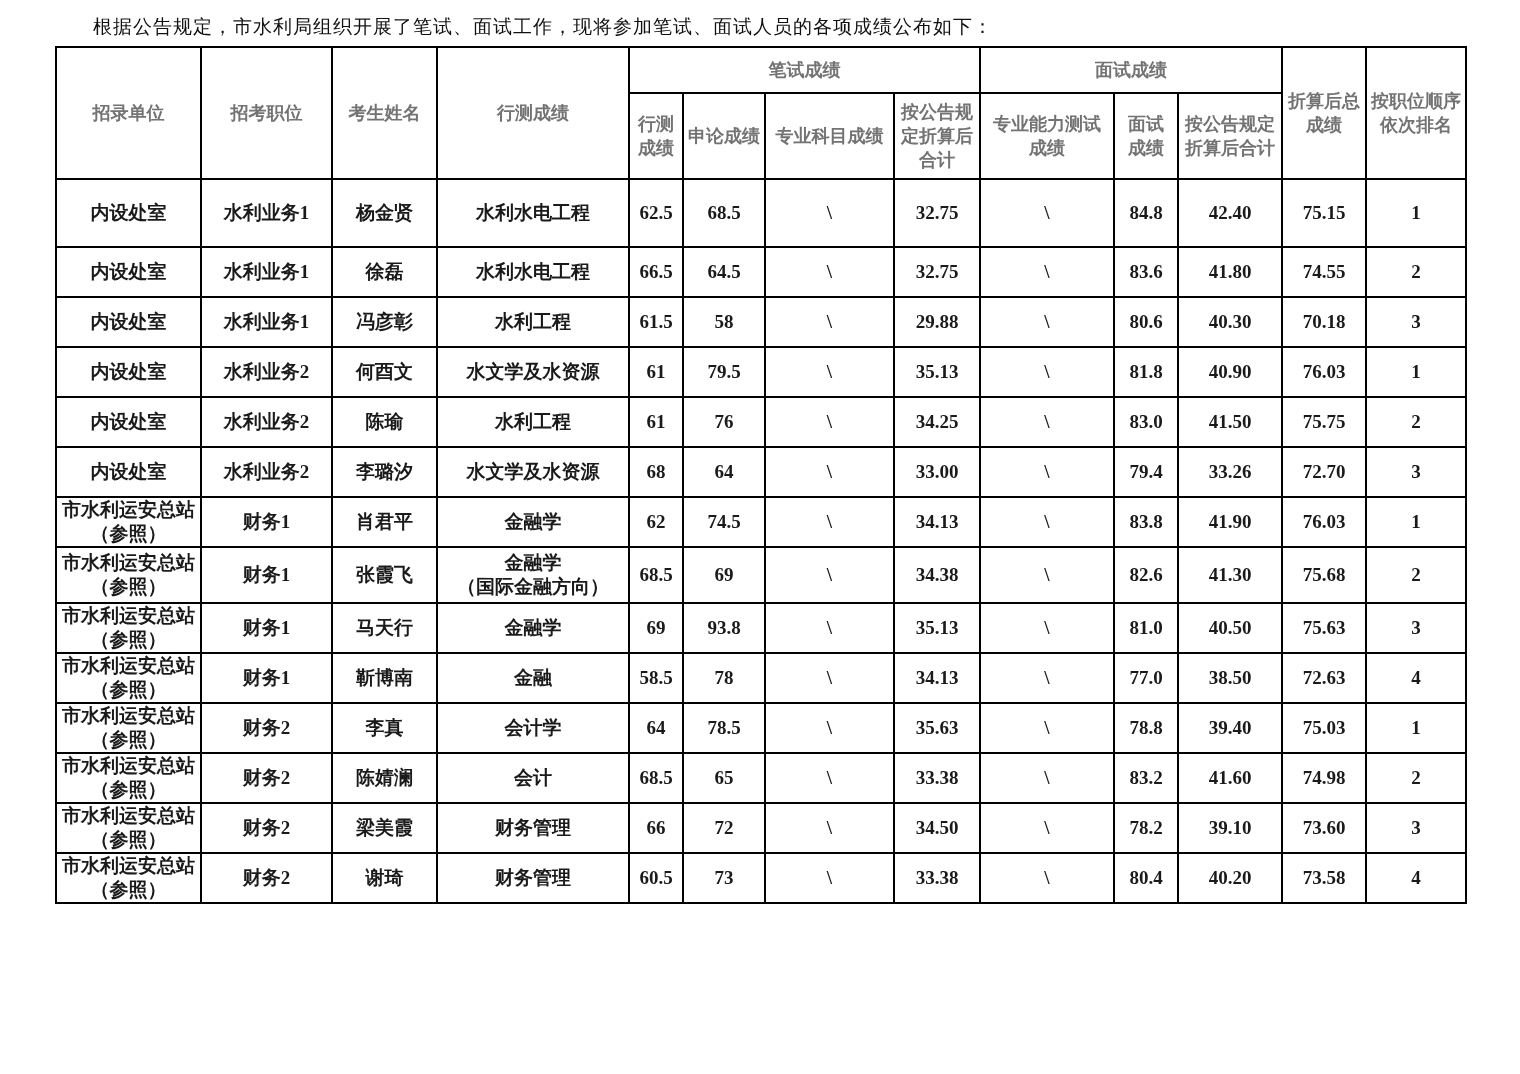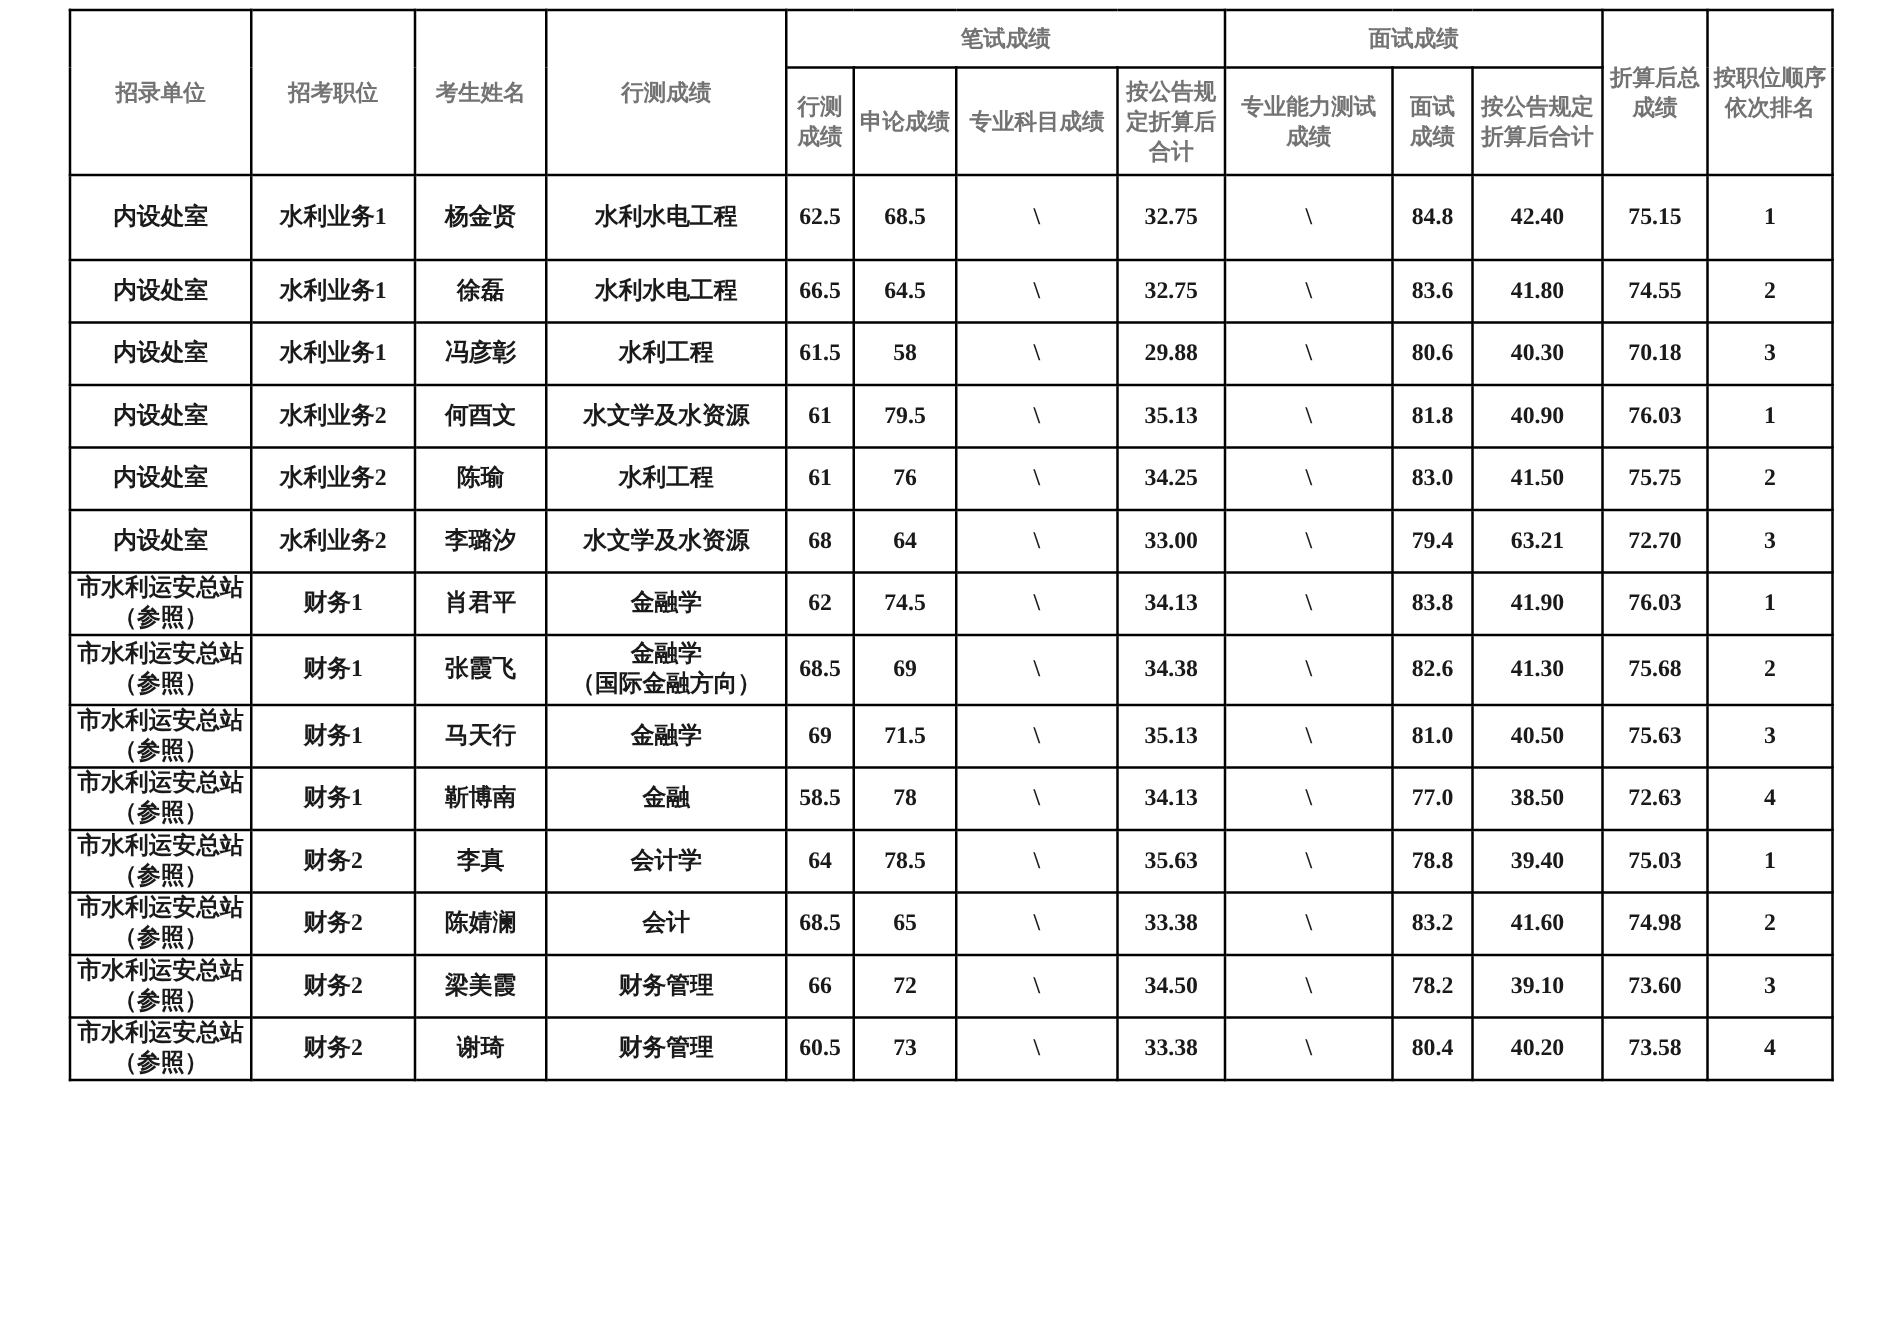--- a/index.html
+++ b/index.html
@@ -60,20 +60,21 @@
   thead tr:nth-child(1) { height: 46px; }
   thead tr:nth-child(2) { height: 86px; }
   tbody tr { height: 50px; font-weight: bold; }
   tbody tr:nth-child(1) { height: 68px; }
   tbody tr:nth-child(8) { height: 56px; }
 </style>
 </head>
 <body>
 
 <div class="page">
+  <div class="intro">根据公告规定，市水利局组织开展了笔试、面试工作，现将参加笔试、面试人员的各项成绩公布如下：</div>
 
   <table class="score-table">
     <colgroup>
       <col style="width:145px">
         <col style="width:131px">
         <col style="width:105px">
         <col style="width:192px">
       <col style="width:54px">
         <col style="width:82px">
         <col style="width:129px">
@@ -185,21 +186,21 @@
           <td>内设处室</td>
           <td>水利业务2</td>
           <td>李璐汐</td>
           <td>水文学及水资源</td>
           <td>68</td>
           <td>64</td>
           <td>\</td>
           <td>33.00</td>
           <td>\</td>
           <td>79.4</td>
-          <td>63.21</td>
+          <td>33.26</td>
           <td>72.70</td>
           <td>3</td>
         </tr>
         <tr>
           <td>市水利运安总站
 （参照）</td>
           <td>财务1</td>
           <td>肖君平</td>
           <td>金融学</td>
           <td>62</td>
@@ -229,21 +230,21 @@
           <td>75.68</td>
           <td>2</td>
         </tr>
         <tr>
           <td>市水利运安总站
 （参照）</td>
           <td>财务1</td>
           <td>马天行</td>
           <td>金融学</td>
           <td>69</td>
-          <td>71.5</td>
+          <td>93.8</td>
           <td>\</td>
           <td>35.13</td>
           <td>\</td>
           <td>81.0</td>
           <td>40.50</td>
           <td>75.63</td>
           <td>3</td>
         </tr>
         <tr>
           <td>市水利运安总站

